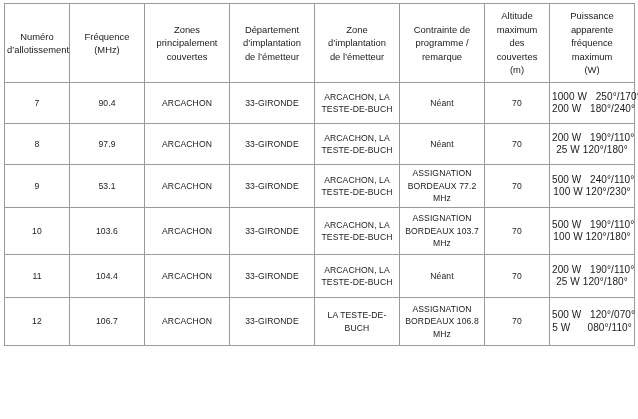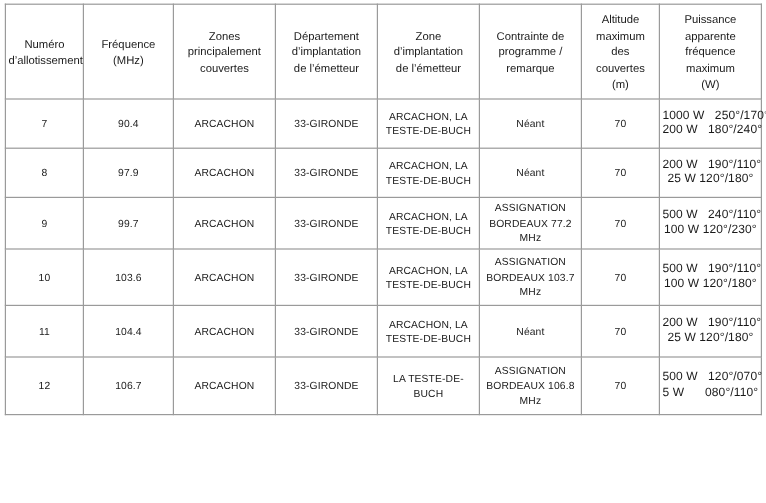--- a/index.html
+++ b/index.html
@@ -179,21 +179,21 @@
             <span class="txt-line">Néant</span>
           </td>
           <td class="cell">70</td>
           <td class="cell">
             <span class="pw-line">200 W   190°/110°</span>
             <span class="pw-line">25 W 120°/180°</span>
           </td>
         </tr>
         <tr class="r-9">
           <td class="cell">9</td>
-          <td class="cell">99.7</td>
+          <td class="cell">53.1</td>
           <td class="cell">ARCACHON</td>
           <td class="cell">33-GIRONDE</td>
           <td class="cell">
             <span class="txt-line">ARCACHON, LA</span>
             <span class="txt-line">TESTE-DE-BUCH</span>
           </td>
           <td class="cell">
             <span class="txt-line">ASSIGNATION</span>
             <span class="txt-line">BORDEAUX 77.2 MHz</span>
           </td>

